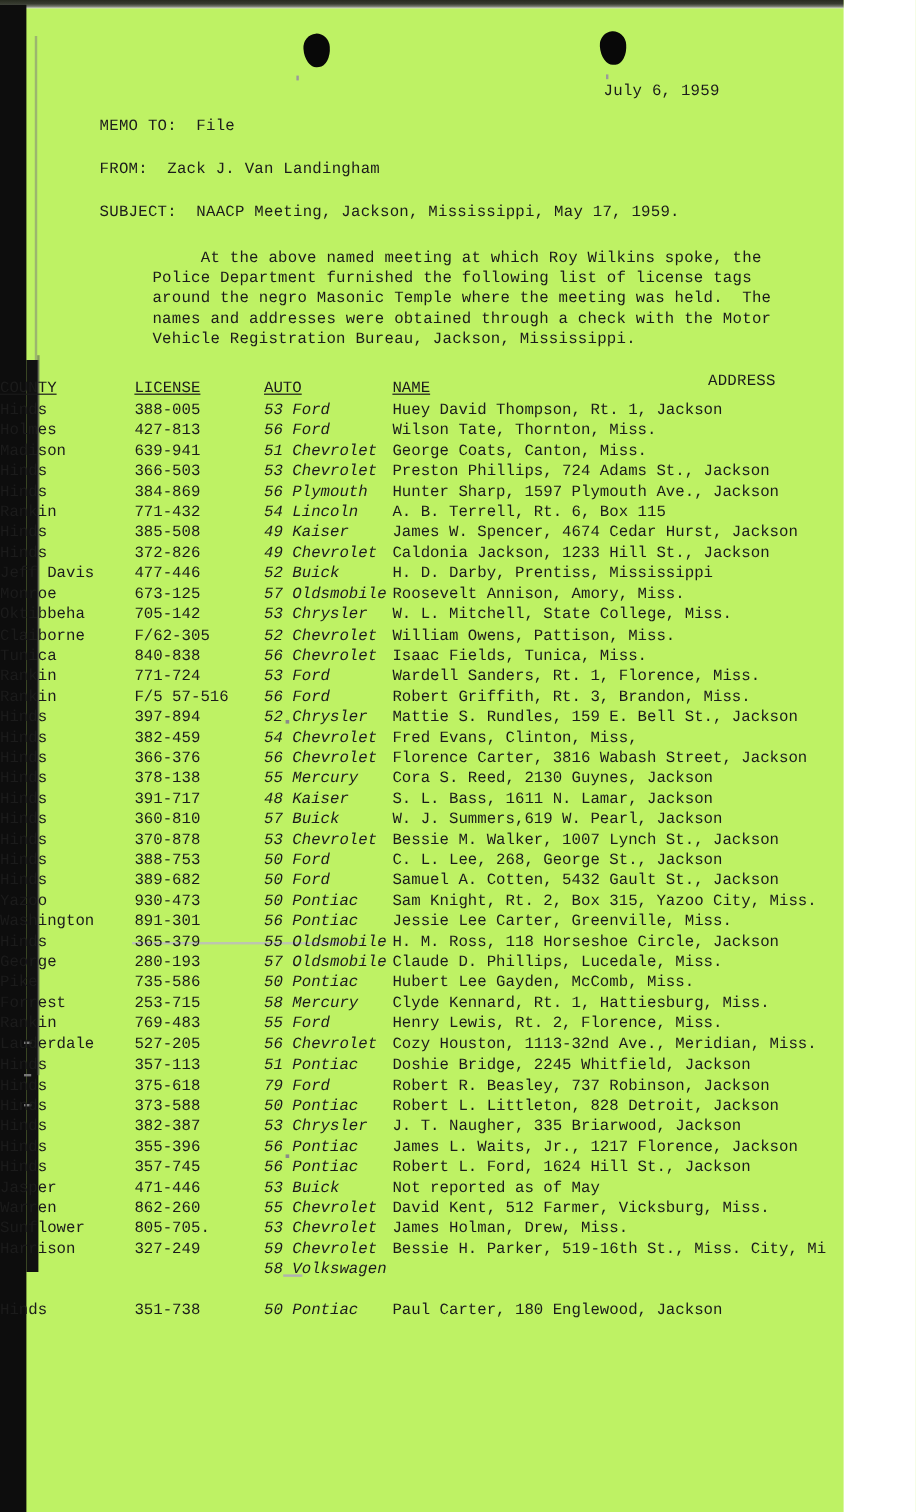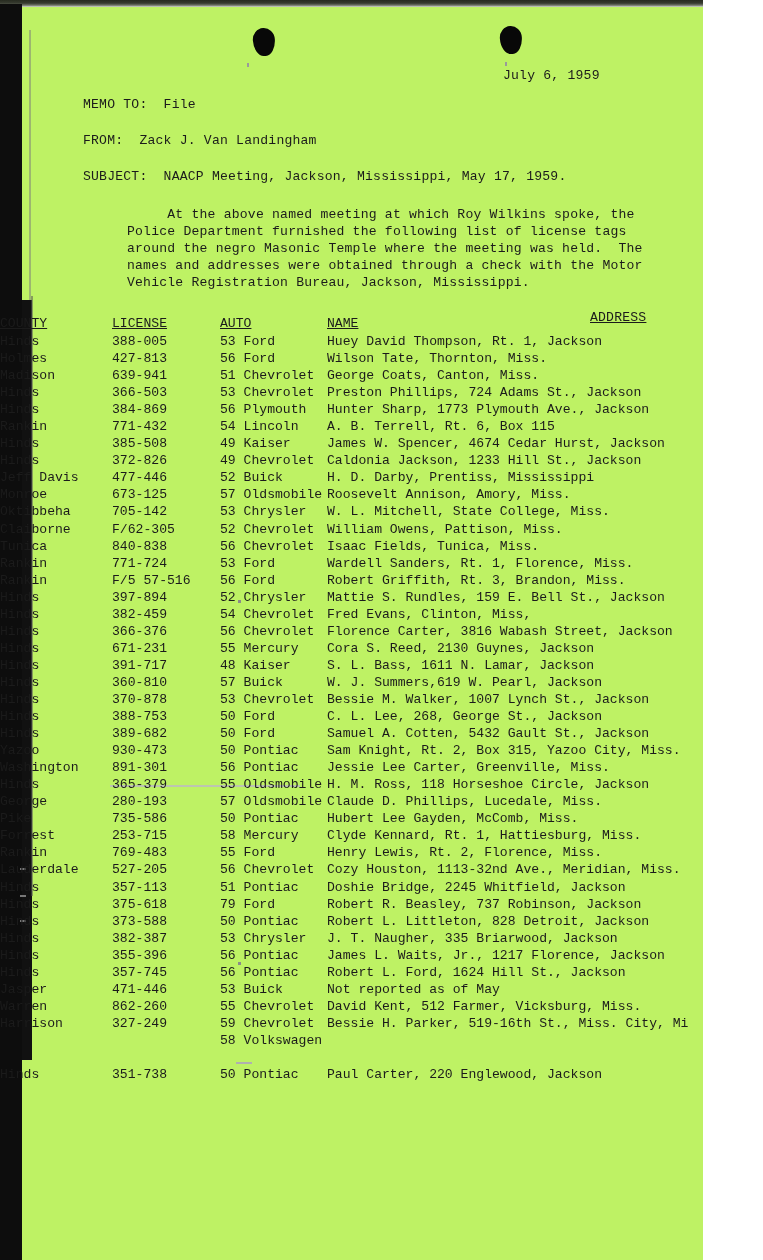--- a/index.html
+++ b/index.html
@@ -147,21 +147,21 @@
   col.c-license { width: 108px; }
   col.c-auto    { width: 107px; }
   col.c-name    { width: 436px; }
 
   th.h-county  { padding-left: 6px; }
   th.h-license { padding-left: 4px; }
   th.h-auto    { padding-left: 3px; }
   th.h-name    { padding-left: 1px; }
   td.d-county  { padding-left: 8px; }
   td.d-license { padding-left: 6px; }
-  td.d-auto    { padding-left: 4px; }
+  td.d-auto    { padding-left: 4px; font-style: italic; }
   td.d-name    { padding-left: 2px; }
 
   thead tr { height: 22px; }
   tbody tr.spacer-row td { height: 16px; }
 </style>
 </head>
 <body>
 
 <div id="page">
 
@@ -236,21 +236,21 @@
           <tr>
             <td class="d-county">Hinds</td>
             <td class="d-license">366-503</td>
             <td class="d-auto">53 Chevrolet</td>
             <td class="d-name">Preston Phillips, 724 Adams St., Jackson</td>
           </tr>
           <tr>
             <td class="d-county">Hinds</td>
             <td class="d-license">384-869</td>
             <td class="d-auto">56 Plymouth</td>
-            <td class="d-name">Hunter Sharp, 1773 Plymouth Ave., Jackson</td>
+            <td class="d-name">Hunter Sharp, 1597 Plymouth Ave., Jackson</td>
           </tr>
           <tr>
             <td class="d-county">Rankin</td>
             <td class="d-license">771-432</td>
             <td class="d-auto">54 Lincoln</td>
             <td class="d-name">A. B. Terrell, Rt. 6, Box 115</td>
           </tr>
           <tr>
             <td class="d-county">Hinds</td>
             <td class="d-license">385-508</td>
@@ -318,21 +318,21 @@
             <td class="d-name">Fred Evans, Clinton, Miss,</td>
           </tr>
           <tr>
             <td class="d-county">Hinds</td>
             <td class="d-license">366-376</td>
             <td class="d-auto">56 Chevrolet</td>
             <td class="d-name">Florence Carter, 3816 Wabash Street, Jackson</td>
           </tr>
           <tr>
             <td class="d-county">Hinds</td>
-            <td class="d-license">671-231</td>
+            <td class="d-license">378-138</td>
             <td class="d-auto">55 Mercury</td>
             <td class="d-name">Cora S. Reed, 2130 Guynes, Jackson</td>
           </tr>
           <tr>
             <td class="d-county">Hinds</td>
             <td class="d-license">391-717</td>
             <td class="d-auto">48 Kaiser</td>
             <td class="d-name">S. L. Bass, 1611 N. Lamar, Jackson</td>
           </tr>
           <tr>
@@ -449,38 +449,44 @@
             <td class="d-auto">53 Buick</td>
             <td class="d-name">Not reported as of May</td>
           </tr>
           <tr>
             <td class="d-county">Warren</td>
             <td class="d-license">862-260</td>
             <td class="d-auto">55 Chevrolet</td>
             <td class="d-name">David Kent, 512 Farmer, Vicksburg, Miss.</td>
           </tr>
           <tr>
+            <td class="d-county">Sunflower</td>
+            <td class="d-license">805-705.</td>
+            <td class="d-auto">53 Chevrolet</td>
+            <td class="d-name">James Holman, Drew, Miss.</td>
+          </tr>
+          <tr>
             <td class="d-county">Harrison</td>
             <td class="d-license">327-249</td>
             <td class="d-auto">59 Chevrolet</td>
             <td class="d-name">Bessie H. Parker, 519-16th St., Miss. City, Mi</td>
           </tr>
           <tr>
             <td class="d-county">&nbsp;</td>
             <td class="d-license">&nbsp;</td>
             <td class="d-auto">58 Volkswagen</td>
             <td class="d-name">&nbsp;</td>
           </tr>
           <tr class="spacer-row">
             <td colspan="4">&nbsp;</td>
           </tr>
           <tr>
             <td class="d-county">Hinds</td>
             <td class="d-license">351-738</td>
             <td class="d-auto">50 Pontiac</td>
-            <td class="d-name">Paul Carter, 220 Englewood, Jackson</td>
+            <td class="d-name">Paul Carter, 180 Englewood, Jackson</td>
           </tr>
         </tbody>
     </table>
-    <div class="typed" id="address-header" style="position:absolute; left:590px; top:0px; text-decoration:underline;">ADDRESS</div>
+    <div class="typed" id="address-header" style="position:absolute; left:590px; top:0px; ">ADDRESS</div>
   </div>
 
 </div>
 
 </body></html>

